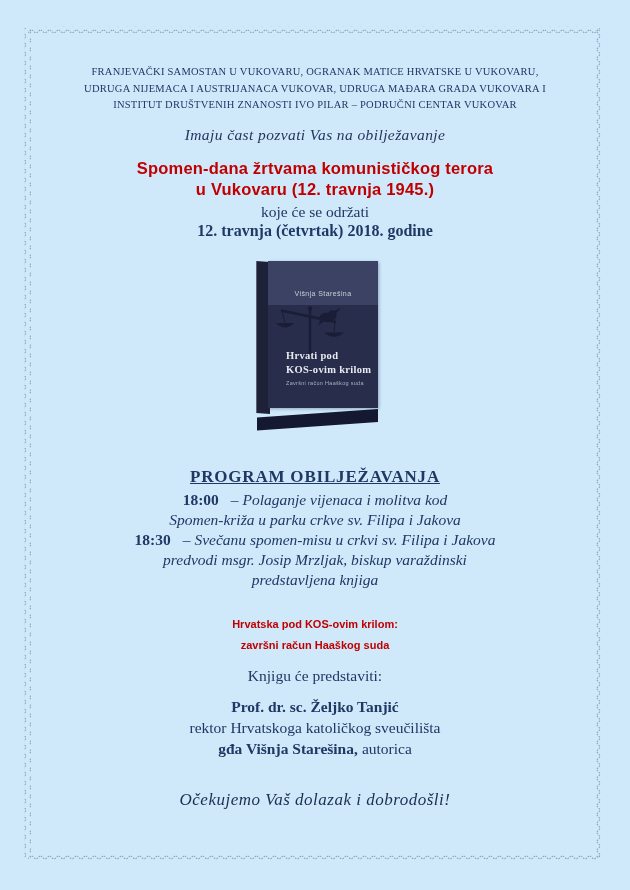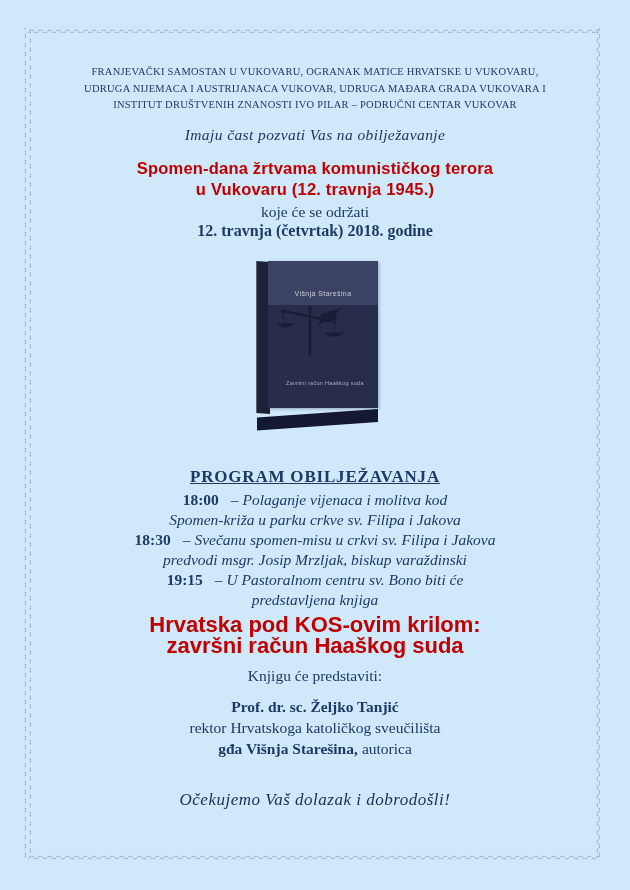--- a/index.html
+++ b/index.html
@@ -45,21 +45,21 @@
                    font-size:5.5px; letter-spacing:0.3px; font-family:"Liberation Sans", sans-serif; }
 
   .program-heading { top:445px; font-weight:bold; font-size:17px; letter-spacing:0.8px;
                      text-decoration:underline;margin-top:22px; }
 
   .schedule { top:490px; font-size:15.5px; line-height:20px; color:#1f3864; }
   .schedule .time { font-weight:bold; font-style:normal; margin-right:12px; }
   .schedule i { font-style:italic; }
 
   .promo { top:614px; font-family:"Liberation Sans", sans-serif; font-weight:bold;
-           font-size:22px; line-height:21px; color:#c00000; }
+           font-size:11px; line-height:21px; color:#c00000; }
 
   .present-intro { top:667px; font-size:15.5px; }
   .presenters { top:696px; font-size:15.5px; line-height:21px; }
   .presenters .bold { font-weight:bold; }
   .presenters .after-bold { margin-left:4px;margin-top:39px; }
 
   .closing { top:790px; font-style:italic; font-size:17px; letter-spacing:0.5px; color:#1c2e52; }
 </style>
 </head>
 <body>
@@ -106,33 +106,36 @@
           <circle cx="36" cy="3.5" r="2.2" stroke="none"></circle>
           <rect x="34.8" y="4" width="2.4" height="47" stroke="none"></rect>
           <path d="M7 5.5 L62 17" fill="none" stroke-width="2.4"></path>
           <path d="M8 6.5 L11 17.5" fill="none" stroke-width="1"></path>
           <path d="M2 18 Q11 27 20 18 Z" stroke="none"></path>
           <path d="M61 17.5 L60 27" fill="none" stroke-width="1"></path>
           <path d="M50 27.5 Q60 36 70 27.5 Z" stroke="none"></path>
           <path d="M45 13 q2 -6 9 -5 q3 -4 6 -2 l7 -3 l-5 5.5 q2 4 -2 6.5 q-5 3.5 -10 1.5 l-6 4 l2 -5 q-1 -1 -1 -2.5 z" stroke="none"></path>
         </g>
       </svg>
+      <div class="book-title">
+        <div>Hrvati pod</div>
+        <div>KOS-ovim krilom</div>
+      </div>
       <div class="book-subtitle">Završni račun Haaškog suda</div>
     </div>
     <div class="book-bottom"></div>
   </div>
 
   <div class="block program-heading">PROGRAM OBILJEŽAVANJA</div>
 
   <div class="block schedule">
     <div><span class="time">18:00</span><i>– Polaganje vijenaca i molitva kod</i></div>
     <div><i>Spomen-križa u parku crkve sv. Filipa i Jakova</i></div>
     <div><span class="time">18:30</span><i>– Svečanu spomen-misu u crkvi sv. Filipa i Jakova</i></div>
     <div><i>predvodi msgr. Josip Mrzljak, biskup varaždinski</i></div>
-    <div><span class="time">19:15</span><i>– U Pastoralnom centru sv. Bono biti će</i></div>
     <div><i>predstavljena knjiga</i></div>
   </div>
 
   <div class="block promo">
     <div>Hrvatska pod KOS-ovim krilom:</div>
     <div>završni račun Haaškog suda</div>
   </div>
 
   <div class="block present-intro">Knjigu će predstaviti:</div>
 

